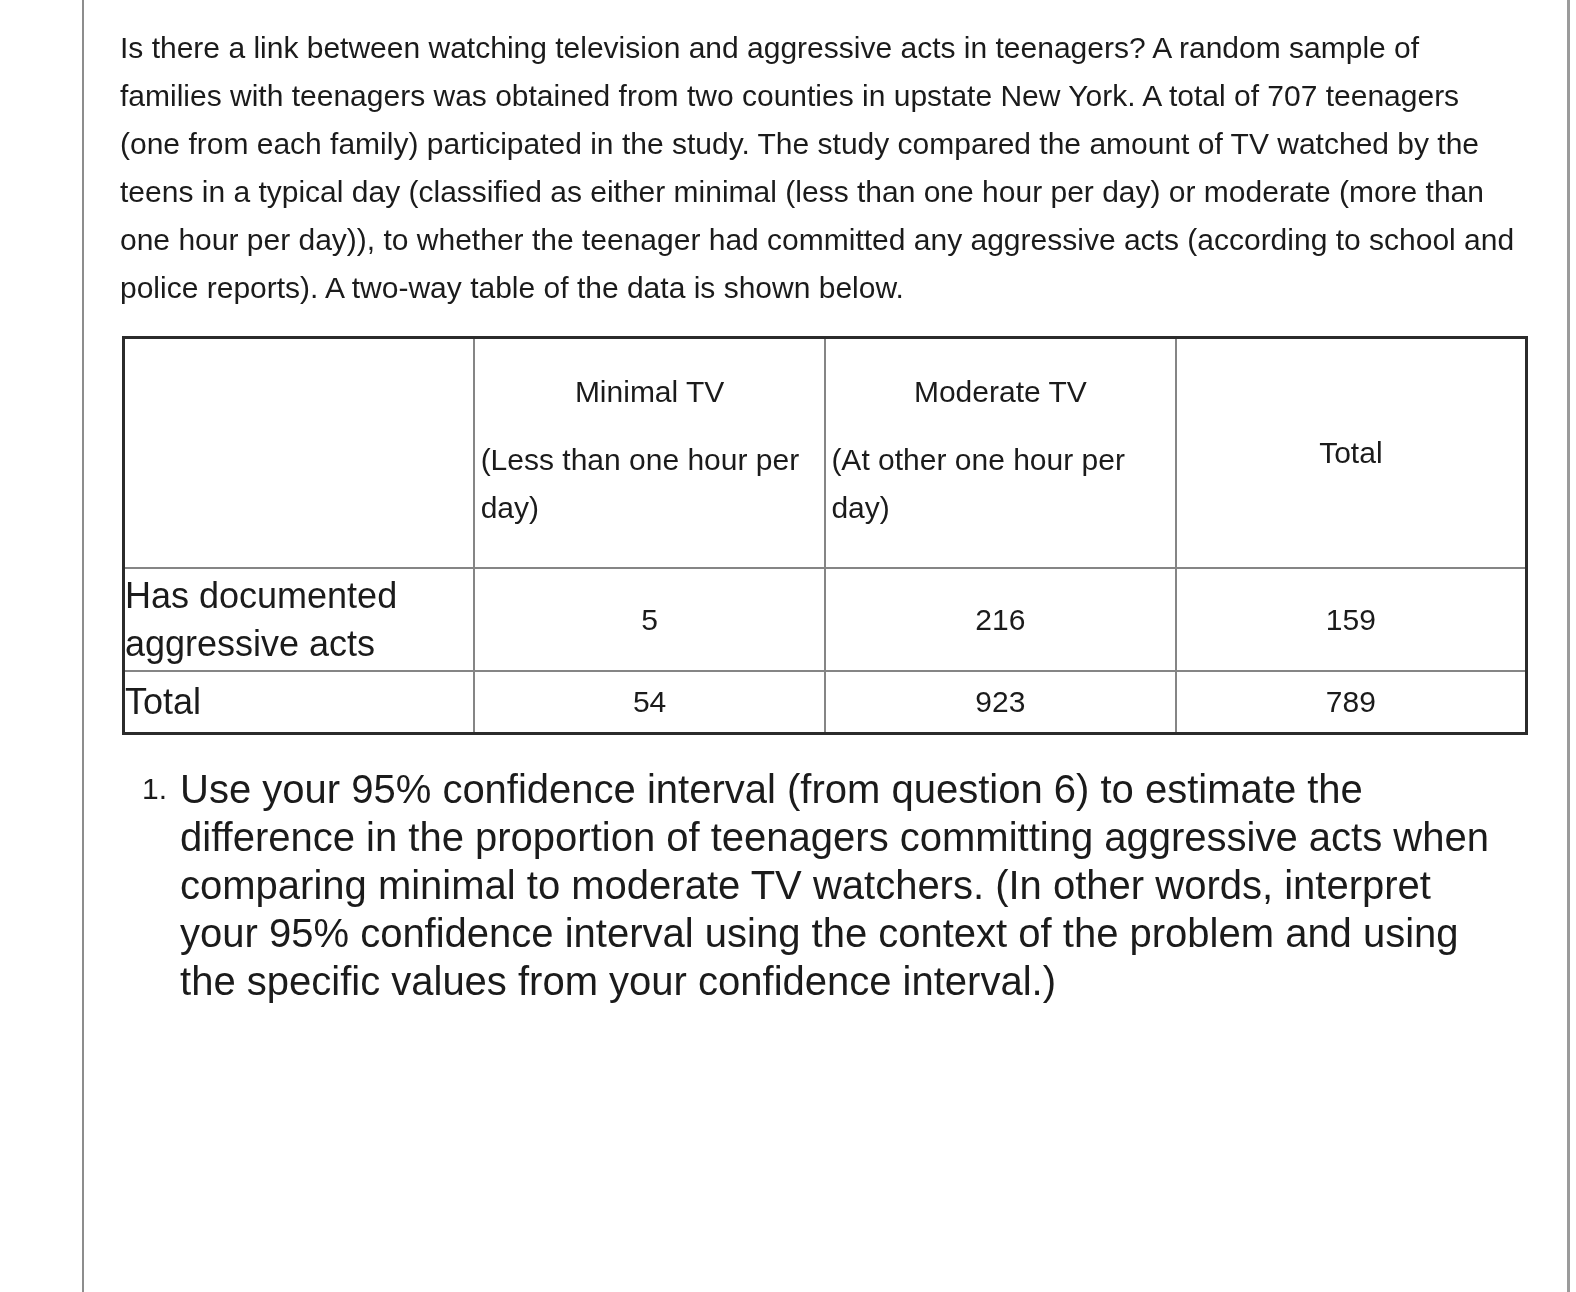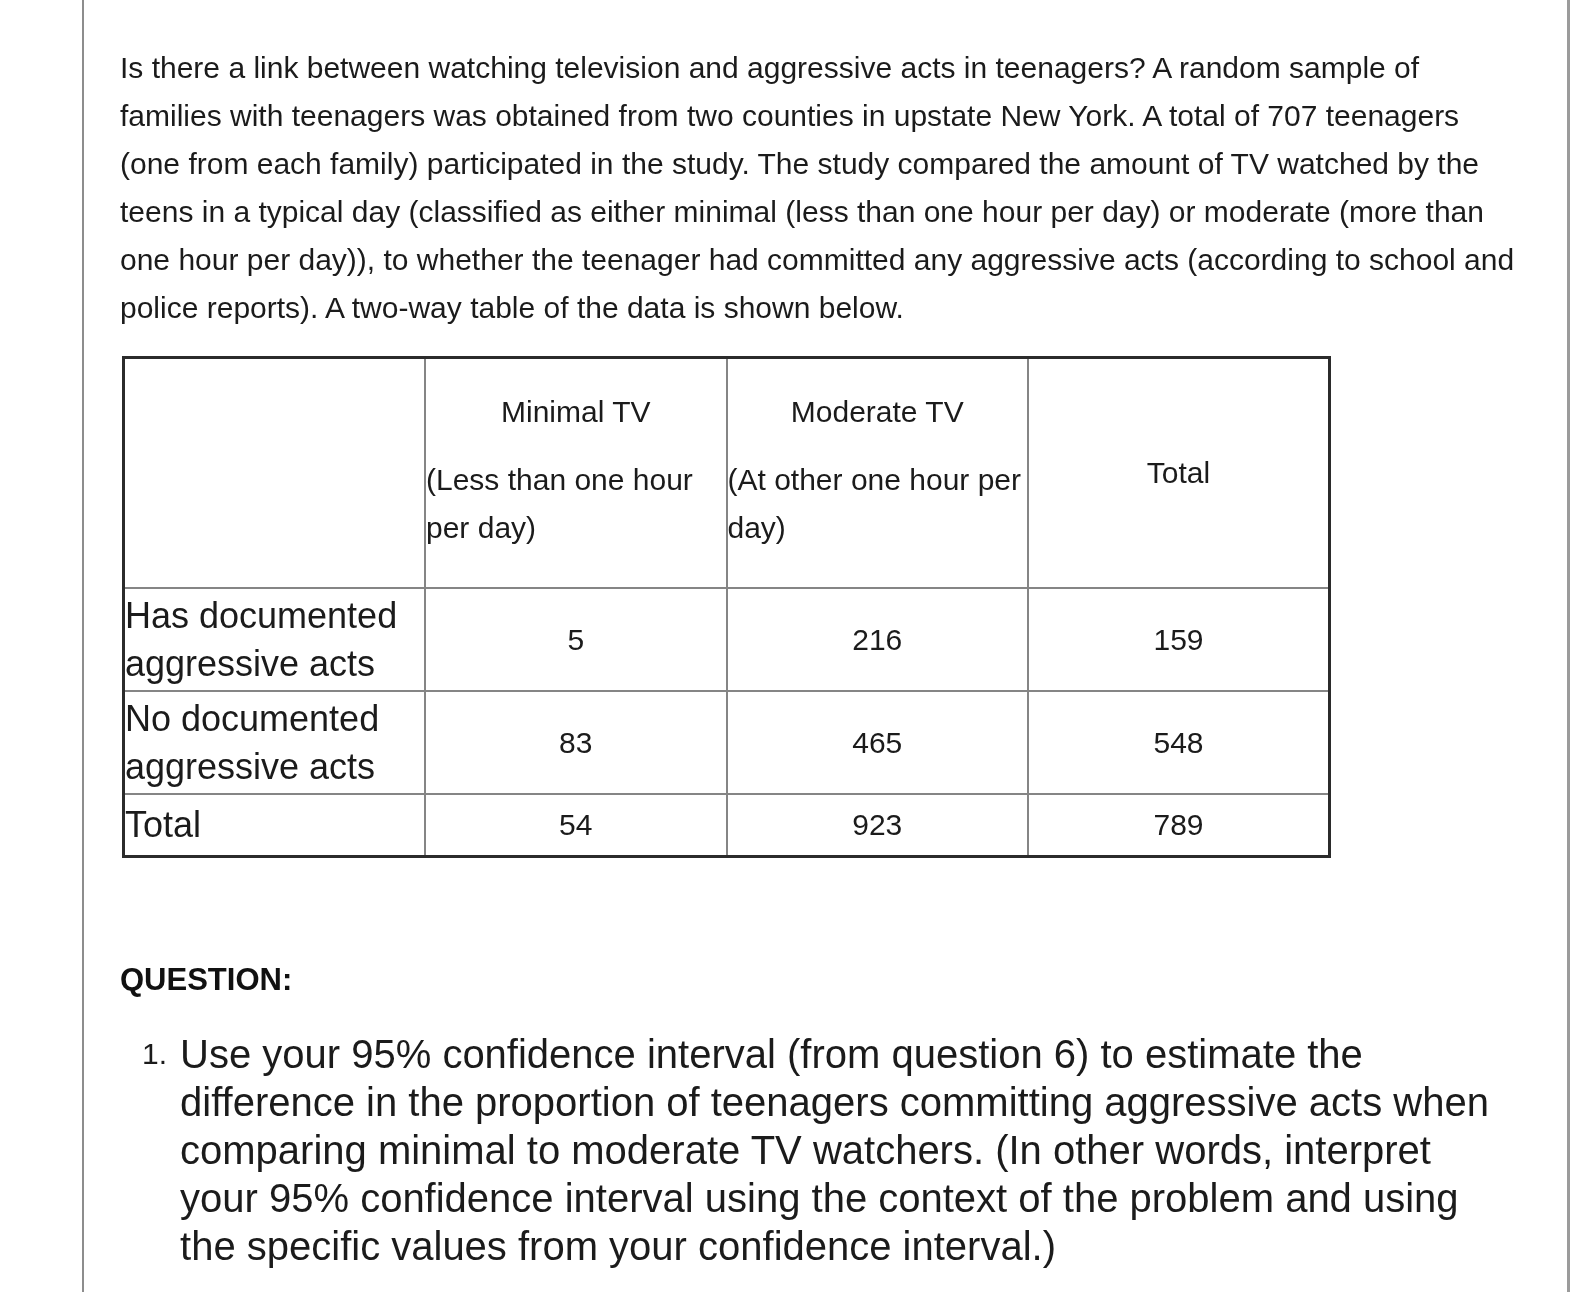--- a/index.html
+++ b/index.html
@@ -32,29 +32,29 @@
     background: #9b9b9b;
   }
   .content {
     position: absolute;
     left: 120px;
     top: 0;
     width: 1406px;
   }
   .intro {
     margin: 0;
-    padding-top: 44px;
+    padding-top: 24px;
     font-size: 30px;
     line-height: 48px;
     color: #1b1b1b;
   }
   table.two-way {
     border-collapse: collapse;
     table-layout: fixed;
-    width: 1209px;
+    width: 1406px;
     margin-top: 24px;
     margin-left: 2px;
     font-size: 30px;
     color: #1b1b1b;
   }
   table.two-way, table.two-way td {
     border: 2px solid #858585;
   }
   table.two-way {
     border: 3px solid #2b2b2b;
@@ -156,36 +156,29 @@
         </td>
       </tr>
 
       <tr class="data-row">
         <td class="rowlabel">Has documented aggressive acts</td>
         <td class="num">5</td>
         <td class="num">216</td>
         <td class="num">159</td>
       </tr>
 
-      <tr class="data-row">
-        <td class="rowlabel">No documented aggressive acts</td>
-        <td class="num">83</td>
-        <td class="num">465</td>
-        <td class="num">548</td>
-      </tr>
 
       <tr class="total-row">
         <td class="rowlabel">Total</td>
         <td class="num">54</td>
         <td class="num">923</td>
         <td class="num">789</td>
       </tr>
     </tbody>
   </table>
 
-  <h2 class="qheading">QUESTION:</h2>
 
   <div class="qitem">
     <span class="qnum">1.</span>
     <span class="qtext">Use your 95% confidence interval (from question 6) to estimate the difference in the proportion of teenagers committing aggressive acts when comparing minimal to moderate TV watchers. (In other words, interpret your 95% confidence interval using the context of the problem and using the specific values from your confidence interval.)</span>
   </div>
 
 </div>
 
 </body></html>

